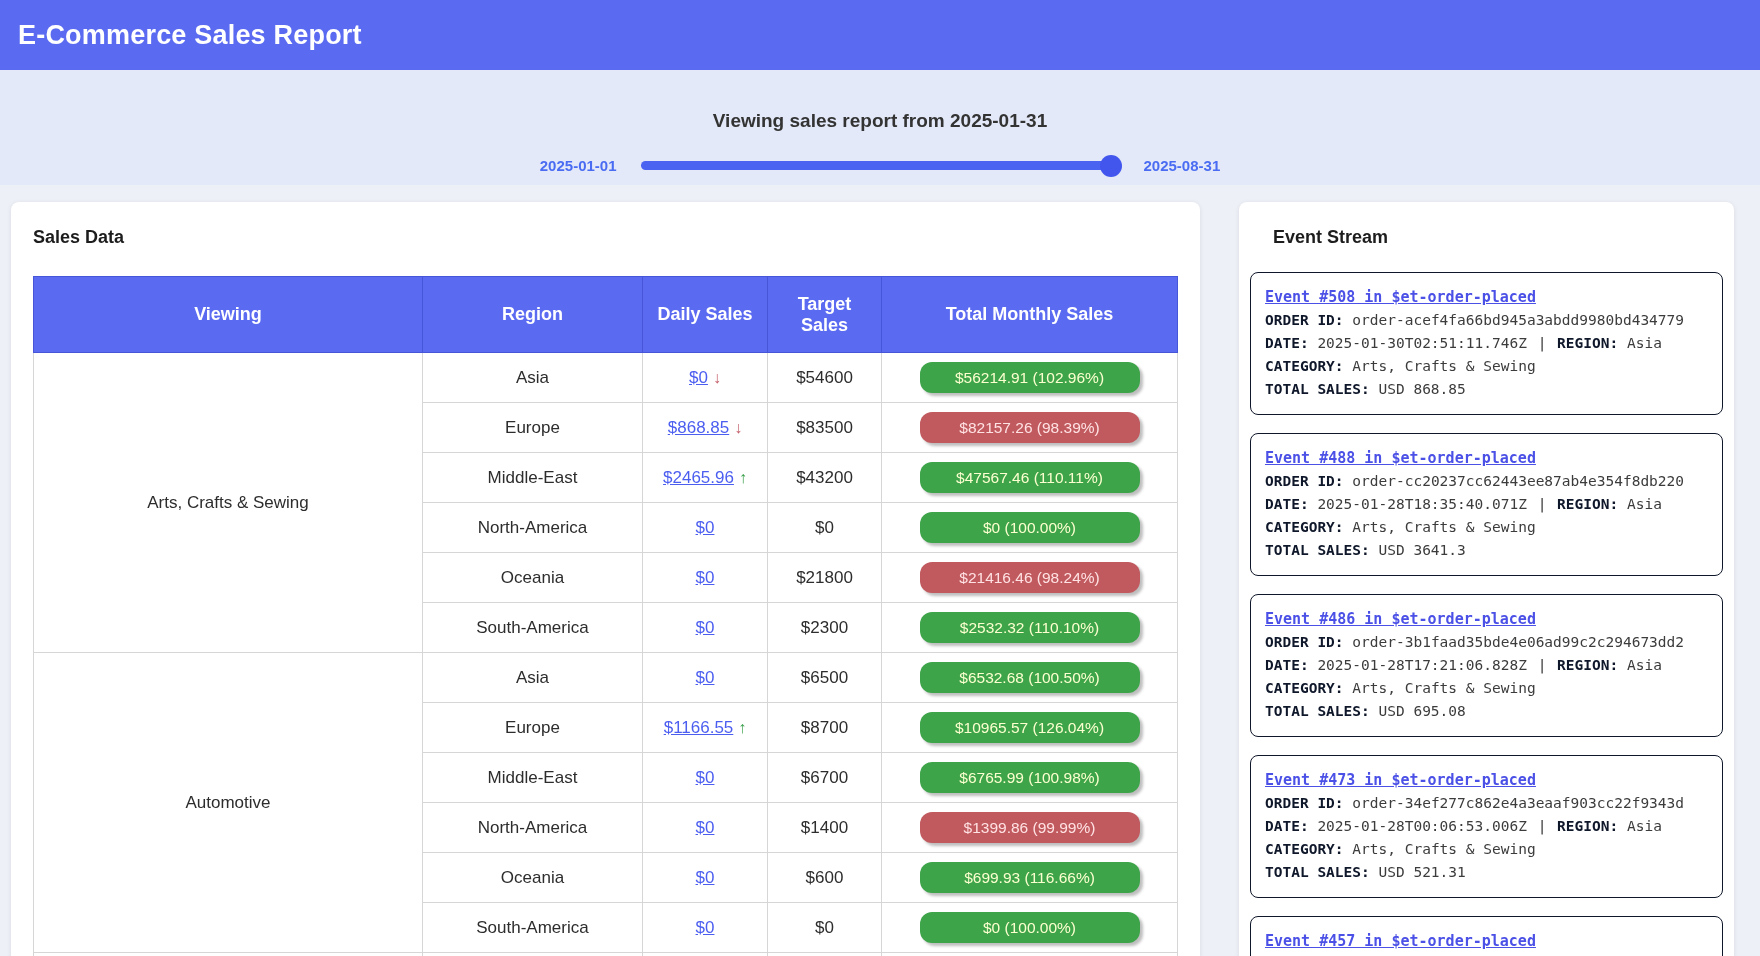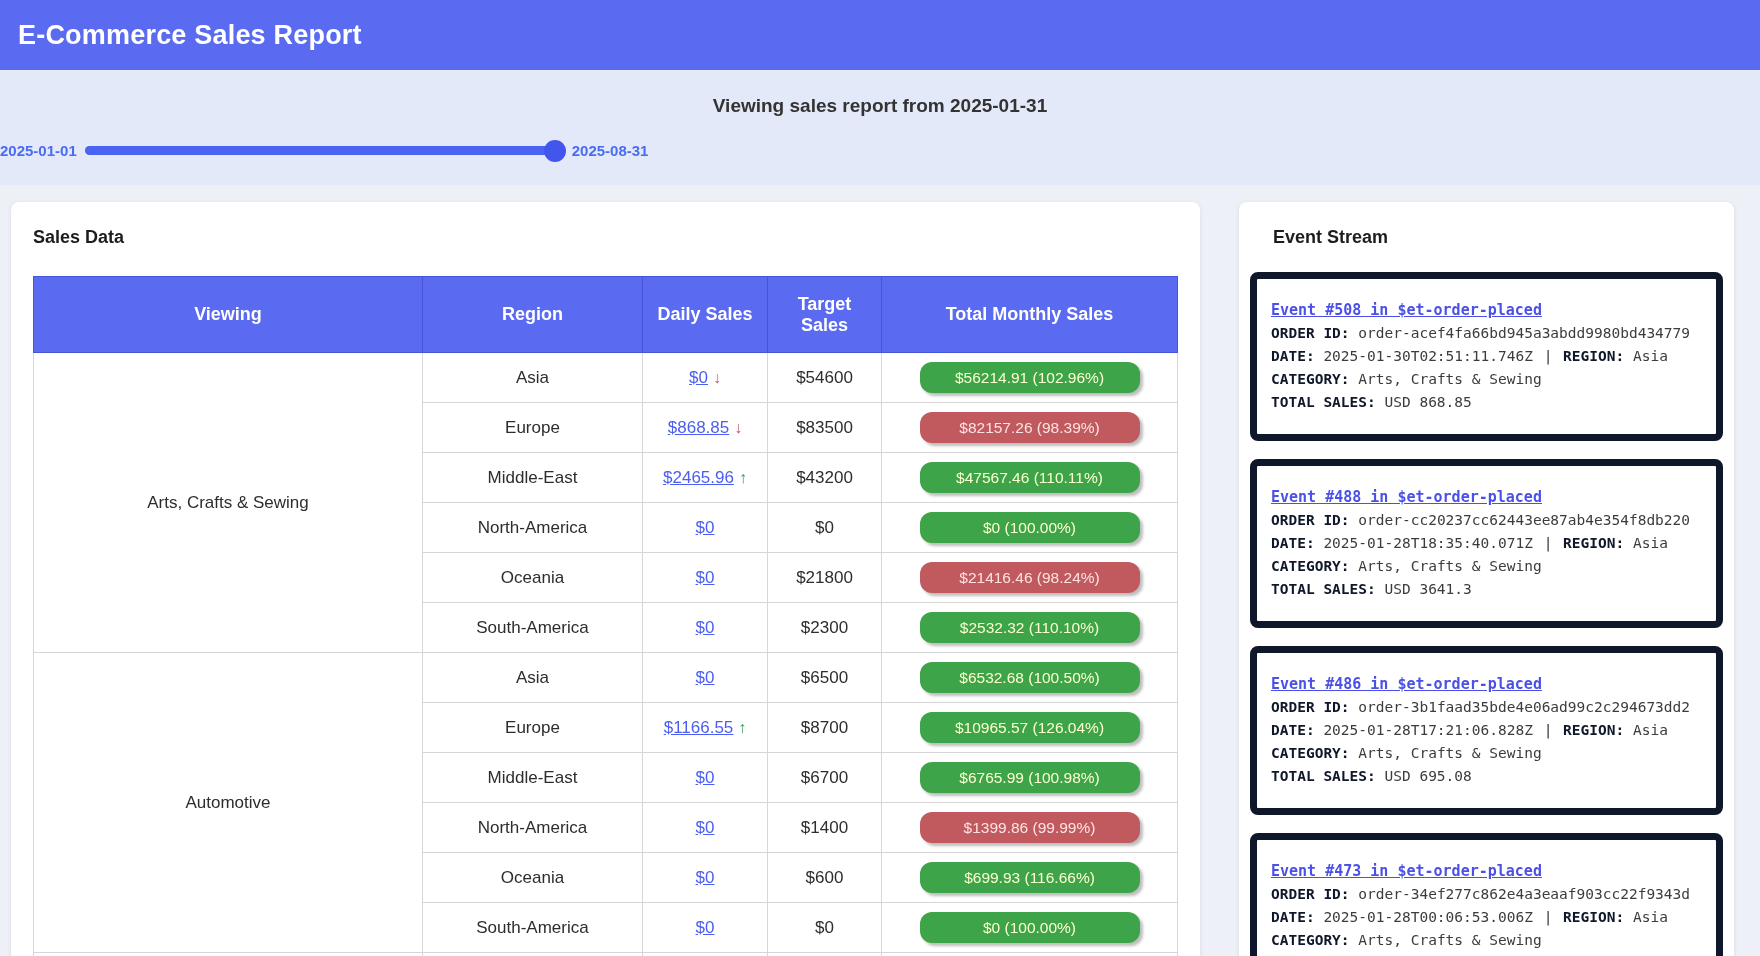--- a/index.html
+++ b/index.html
@@ -14,23 +14,23 @@
   .topbar {
     height:70px; background:#5b6bf1;
     display:flex; align-items:center; padding-left:18px;
   }
   .topbar h1 {
     margin:0; color:#ffffff; font-size:27px; font-weight:bold; letter-spacing:.2px;
   }
 
   
   .band { height:115px; background:#e3e9f8; text-align:center; }
-  .band-title { padding-top:25px; font-size:19px; font-weight:bold; color:#333; }
+  .band-title { padding-top:40px; font-size:19px; font-weight:bold; color:#333; }
   .slider-row {
-    margin-top:25px; display:flex; justify-content:flex-start; align-items:center; gap:8px;
+    margin-top:25px; display:flex; justify-content:center; align-items:center; gap:24px;
   }
   .slider-label { color:#4a6cf3; font-weight:bold; font-size:15px; }
   .slider {
     position:relative; width:479px; height:9px;
     background:#4a63f0; border-radius:5px; cursor:pointer;
   }
   .slider-thumb {
     position:absolute; right:-2px; top:50%; transform:translateY(-50%);
     width:22px; height:22px; border-radius:50%; background:#4256ee;
   }
@@ -62,22 +62,22 @@
   .badge {
     display:inline-block; width:220px; line-height:31px; border-radius:12px;
     font-size:15.5px; box-shadow:3px 3px 3px rgba(0,0,0,.26);
   }
   .badge-green { background:#3ea44a; color:#fcffcf; }
   .badge-red   { background:#c05a5f; color:#ffe2e3; }
   tr.sliver td { border-bottom:none; }
 
   
   .event-card {
-    border:7px solid #0f172a; border-radius:8px; background:#fff;
-    padding:20px 14px; margin:0 0 18px 0;
+    border:1px solid #0f172a; border-radius:8px; background:#fff;
+    padding:13px 14px; margin:0 0 18px 0;
     font-family:"DejaVu Sans Mono", monospace;
   }
   .ev-link {
     color:#4b50e6; font-weight:bold; font-size:15px; text-decoration:underline;
     display:inline-block; line-height:23px;
   }
   .ev-line { font-size:14.5px; color:#3c3c3c; line-height:23px; white-space:nowrap; }
   .ev-line b { color:#0f172a; font-weight:bold; }
   .ev-sep { color:#333; padding:0 2px; }
 </style>

